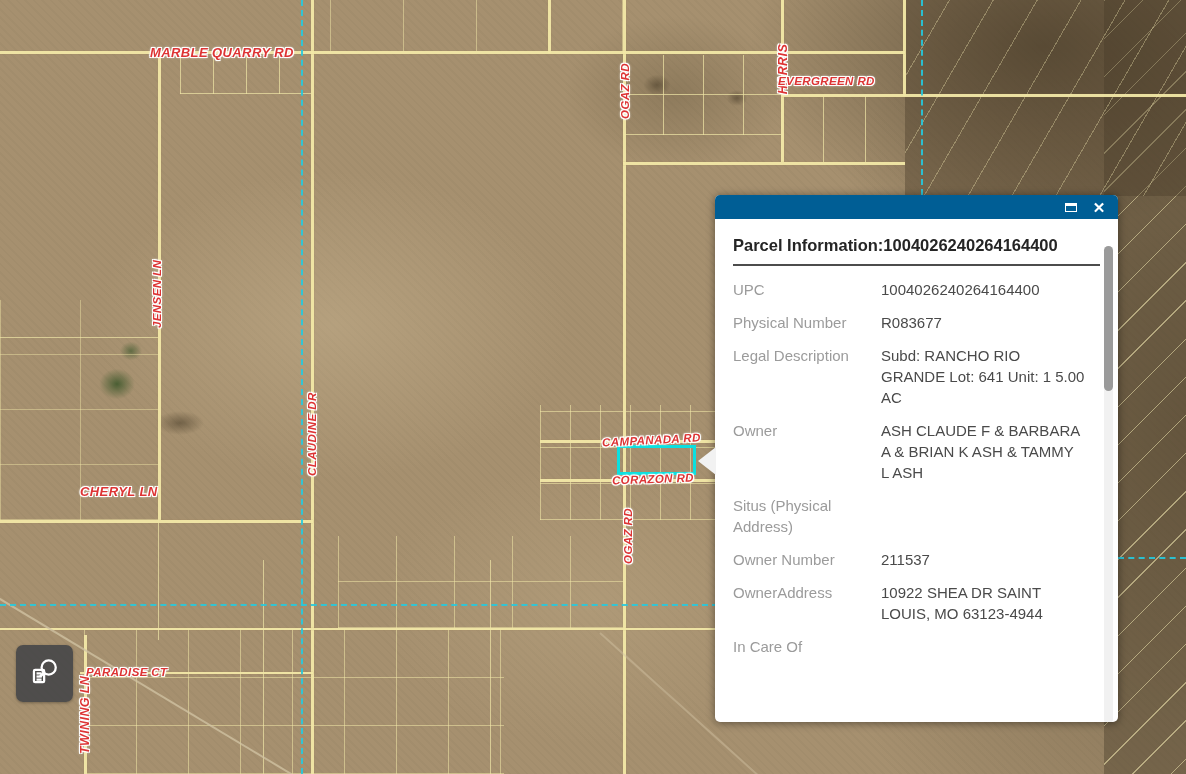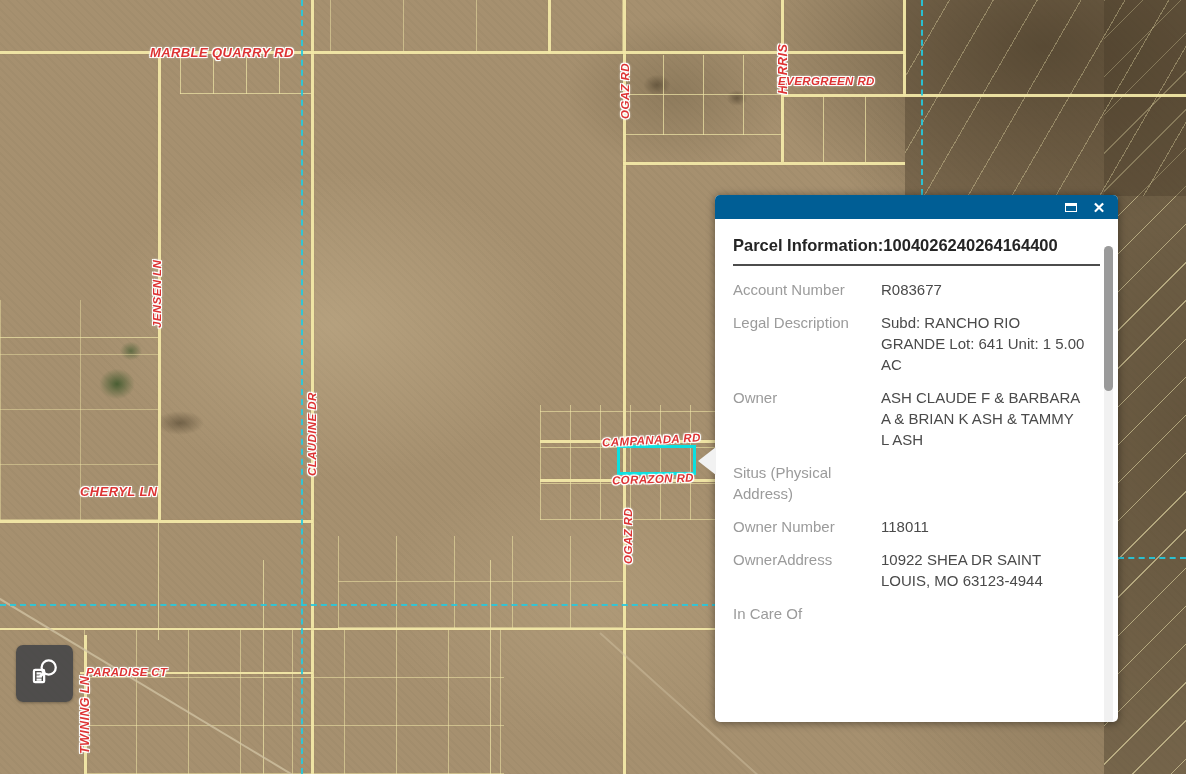--- a/index.html
+++ b/index.html
@@ -193,38 +193,42 @@
         </span>
       <span class="hdr-btn">
           <span class="close-glyph">✕</span>
         </span>
     </div>
     <div class="popup-body">
       <div class="popup-title">Parcel Information:1004026240264164400</div>
       <div class="title-rule"></div>
       <div class="fields">
         <div class="frow">
-          <div class="flabel">Account Number</div>
+          <div class="flabel">UPC</div>
+          <div class="fvalue">1004026240264164400</div>
+        </div>
+        <div class="frow">
+          <div class="flabel">Physical Number</div>
           <div class="fvalue">R083677</div>
         </div>
         <div class="frow">
           <div class="flabel">Legal Description</div>
           <div class="fvalue">Subd: RANCHO RIO GRANDE Lot: 641 Unit: 1 5.00 AC</div>
         </div>
         <div class="frow">
           <div class="flabel">Owner</div>
           <div class="fvalue">ASH CLAUDE F &amp; BARBARA A &amp; BRIAN K ASH &amp; TAMMY L ASH</div>
         </div>
         <div class="frow">
           <div class="flabel">Situs (Physical Address)</div>
           <div class="fvalue"></div>
         </div>
         <div class="frow">
           <div class="flabel">Owner Number</div>
-          <div class="fvalue">118011</div>
+          <div class="fvalue">211537</div>
         </div>
         <div class="frow">
           <div class="flabel">OwnerAddress</div>
           <div class="fvalue">10922 SHEA DR SAINT LOUIS, MO 63123-4944</div>
         </div>
         <div class="frow">
           <div class="flabel">In Care Of</div>
           <div class="fvalue"></div>
         </div>
       </div>

